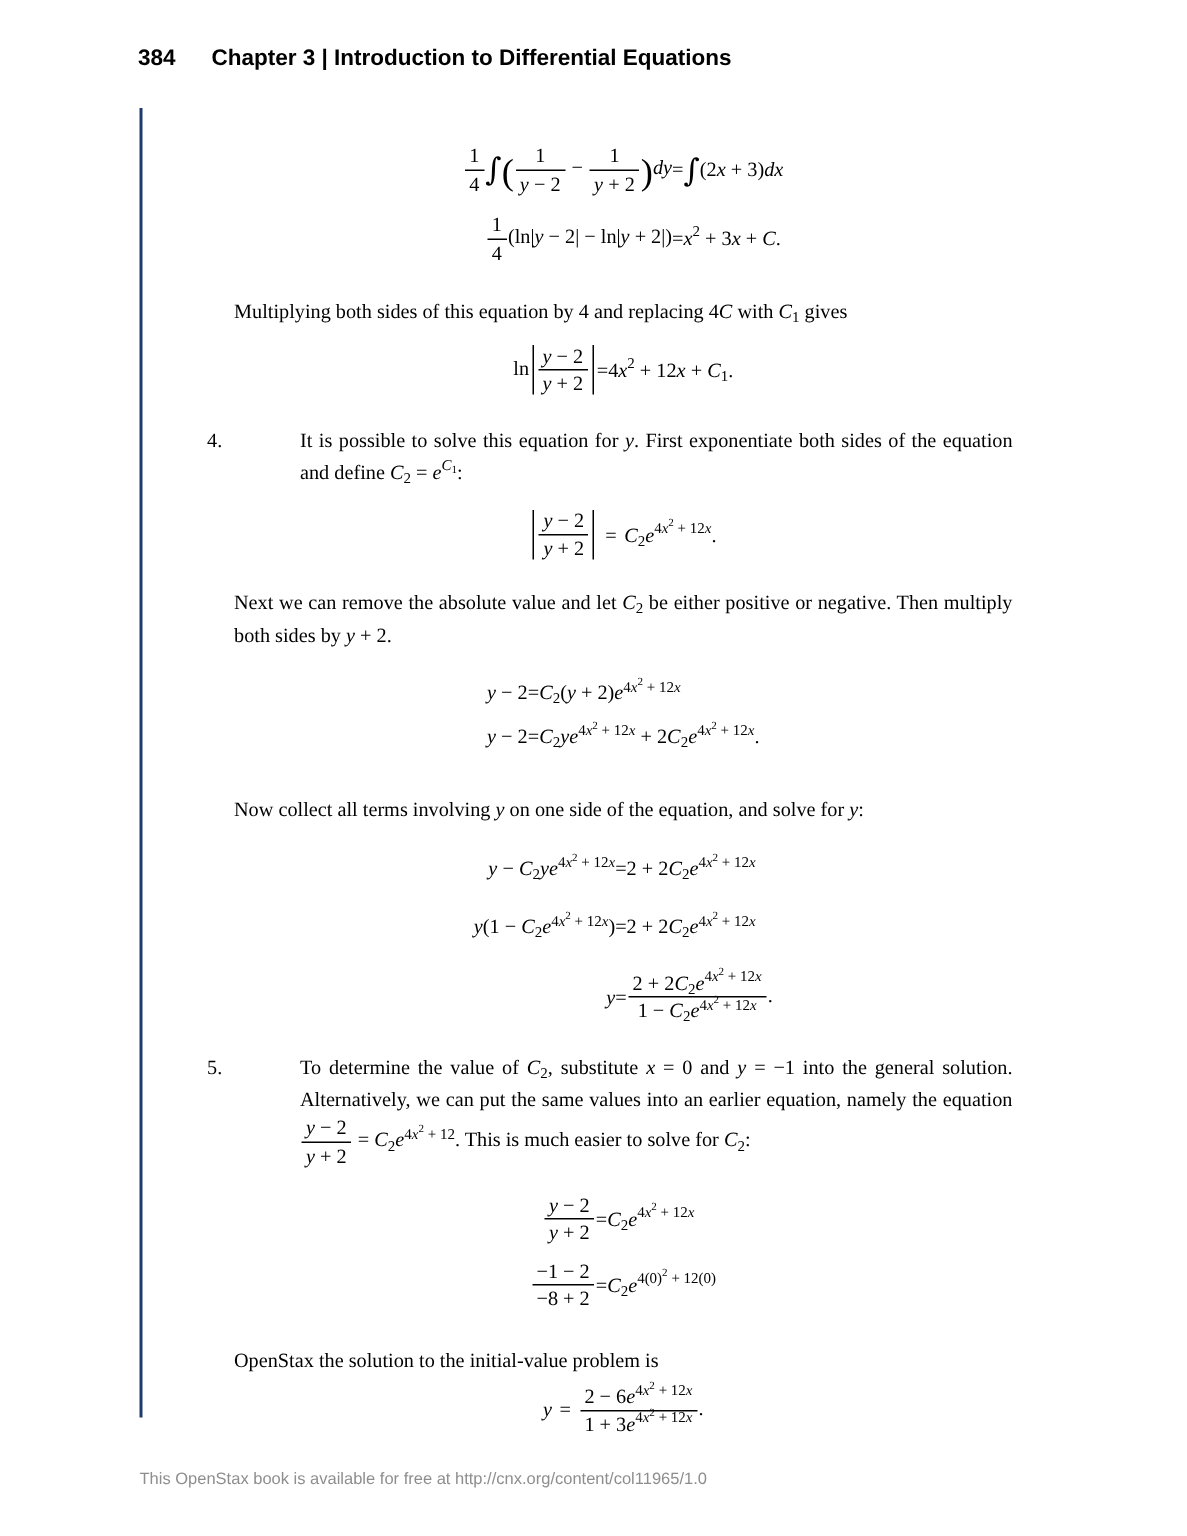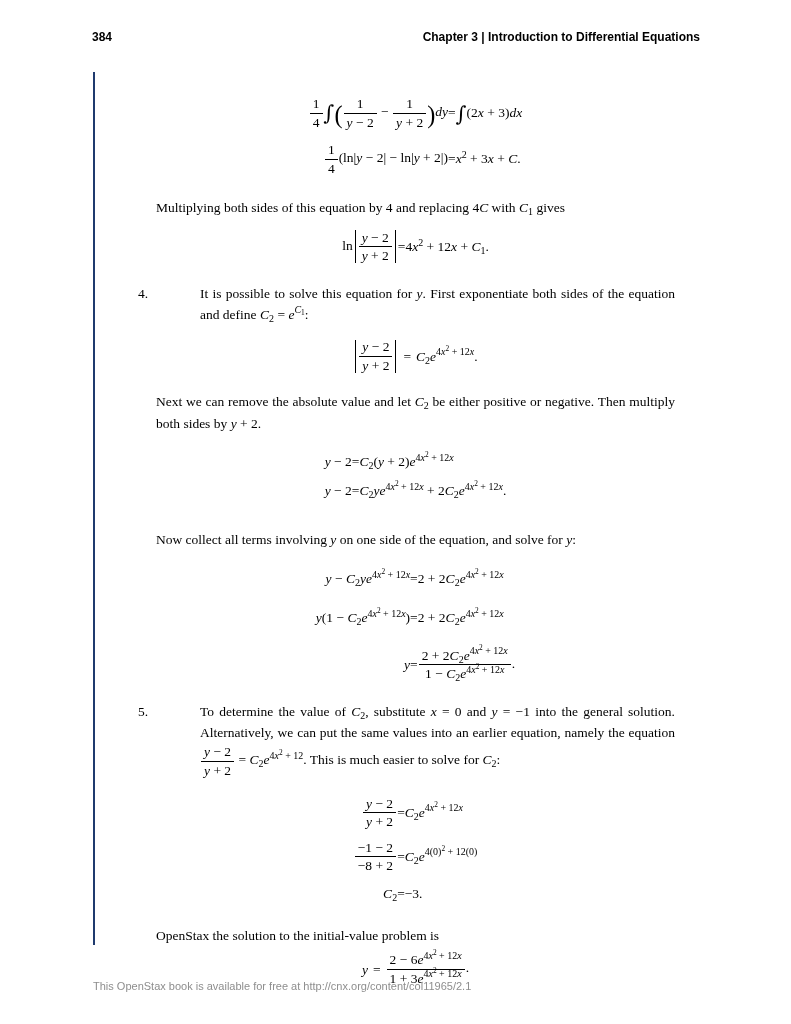--- a/index.html
+++ b/index.html
@@ -4,23 +4,23 @@
 <style>
   html,body { margin:0; padding:0; background:#ffffff; }
   .page {
     position:relative; width:791px; height:1024px; margin:0 auto;
     background:#ffffff; overflow:hidden;
     font-family:"Liberation Serif","DejaVu Serif",serif; color:#000;
   }
   
   .header {
     position:absolute; left:92px; right:91px; top:30px;
-    display:flex; justify-content:space-between; align-items:baseline;
+    display:flex; justify-content:flex-start; align-items:baseline;
     font-family:"Liberation Sans","DejaVu Sans",sans-serif;
-    font-size:12px; font-weight:bold; color:#000;gap:24px;
+    font-size:15px; font-weight:bold; color:#000;gap:24px;
   }
   
   .rule {
     position:absolute; left:93px; top:72px; width:2px; height:873px;
     background:var(--rule-color,#1f3a6e);
   }
   
   .footer {
     position:absolute; left:93px; top:980px;
     font-family:"Liberation Sans","DejaVu Sans",sans-serif;
@@ -158,34 +158,29 @@
       <div class="eqrow">
         <span class="lhs"><span class="fr"><span class="nu"><i>y</i> − 2</span><span class="de"><i>y</i> + 2</span></span></span>
         <span class="rel">=</span>
         <span class="rhs"><i>C</i><sub>2</sub><i>e</i><sup>4<i>x</i><sup>2</sup> + 12<i>x</i></sup></span>
       </div>
       <div class="eqrow">
         <span class="lhs"><span class="fr"><span class="nu">−1 − 2</span><span class="de">−8 + 2</span></span></span>
         <span class="rel">=</span>
         <span class="rhs"><i>C</i><sub>2</sub><i>e</i><sup>4(0)<sup>2</sup> + 12(0)</sup></span>
       </div>
-      <div class="eqrow">
-        <span class="lhs"><i>C</i><sub>2</sub></span>
-        <span class="rel">=</span>
-        <span class="rhs">−3.</span>
-      </div>
     </div>
 
     <p class="para m-therefore">OpenStax the solution to the initial-value problem is</p>
 
     <div class="eqtable blkG tight">
       <div class="eqrow">
         <span class="lhs"><i>y</i></span>
         <span class="rel">=</span>
         <span class="rhs"><span class="fr"><span class="nu">2 − 6<i>e</i><sup>4<i>x</i><sup>2</sup> + 12<i>x</i></sup></span><span class="de">1 + 3<i>e</i><sup>4<i>x</i><sup>2</sup> + 12<i>x</i></sup></span></span>.</span>
       </div>
     </div>
 
   </div>
 
-  <div class="footer">This OpenStax book is available for free at http://cnx.org/content/col11965/2.1</div>
+  <div class="footer">This OpenStax book is available for free at http://cnx.org/content/col11965/1.0</div>
 
 </div>
 
 </body></html>

